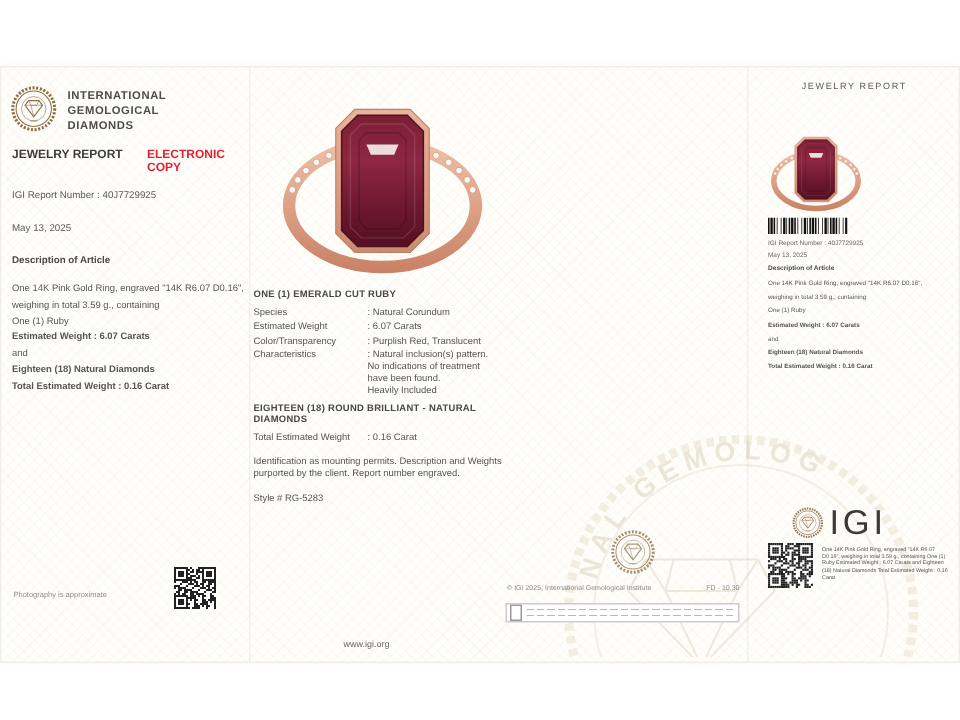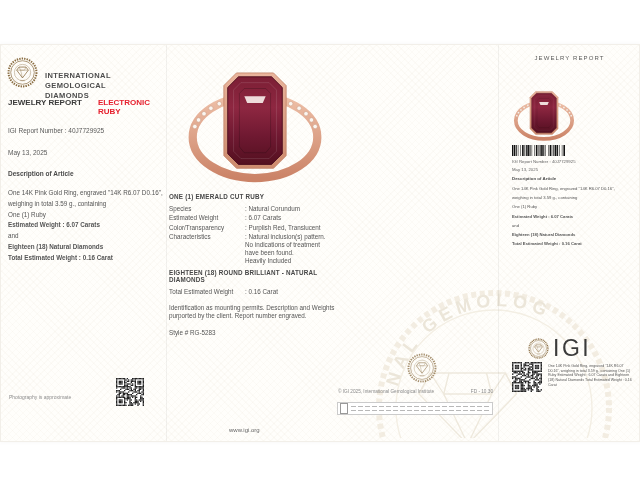--- a/index.html
+++ b/index.html
@@ -7,21 +7,21 @@
         font-family:"Liberation Sans", sans-serif;color:#4a4a4a;}
   .sheet{position:absolute;left:0;top:44px;width:638px;height:396px;background:#fffefb;
          border:1px solid #f2efe9;box-shadow:0 0 5px rgba(0,0,0,0.04);
          background-image:
            repeating-linear-gradient(45deg, rgba(198,180,150,0.05) 0 1px, transparent 1px 5px),
            repeating-linear-gradient(-45deg, rgba(198,180,150,0.05) 0 1px, transparent 1px 5px);}
   .fold{position:absolute;top:0;width:1px;height:100%;background:rgba(0,0,0,0.05);}
   .abs{position:absolute;}
   
   .brand-row{left:6px;top:12px;display:flex;}
-  .inst{margin-left:7px;margin-top:14px;font-size:7.5px;line-height:10px;font-weight:bold;
+  .inst{margin-left:7px;margin-top:2px;font-size:7.5px;line-height:10px;font-weight:bold;
         color:#4c4c4c;letter-spacing:.4px;}
   .report-row{left:7px;top:53px;width:158px;font-size:8px;font-weight:bold;color:#3b3b3b;}
   .ecopy{position:absolute;left:90px;top:0;color:#e6202e;}
   .meta-line{font-size:6.5px;color:#5a5a5a;}
   .rn{left:7px;top:82px;}
   .dt{left:7px;top:104px;}
   .desc-head{font-size:6.5px;font-weight:bold;color:#4a4a4a;}
   .dh-left{left:7px;top:125px;}
   .desc-list-left{left:7px;top:143px;width:158px;}
   .desc-line{font-size:6.3px;line-height:10.8px;color:#555;}
@@ -145,21 +145,21 @@
       <div class="inst">
 
       <div class="inst-line">INTERNATIONAL</div>
           <div class="inst-line">GEMOLOGICAL</div>
           <div class="inst-line">DIAMONDS</div>
         </div>
     </div>
 
     <div class="abs report-row">
       <span>JEWELRY REPORT</span>
-      <span class="ecopy">ELECTRONIC RUBY</span>
+      <span class="ecopy">ELECTRONIC COPY</span>
     </div>
 
     <div class="abs meta-line rn">IGI Report Number : 40J7729925</div>
     <div class="abs meta-line dt">May 13, 2025</div>
 
     <div class="abs desc-head dh-left">Description of Article</div>
     <div class="abs desc-list-left">
 
     <div class="desc-line">One 14K Pink Gold Ring, engraved "14K R6.07 D0.16",</div>
         <div class="desc-line">weighing in total 3.59 g., containing</div>

